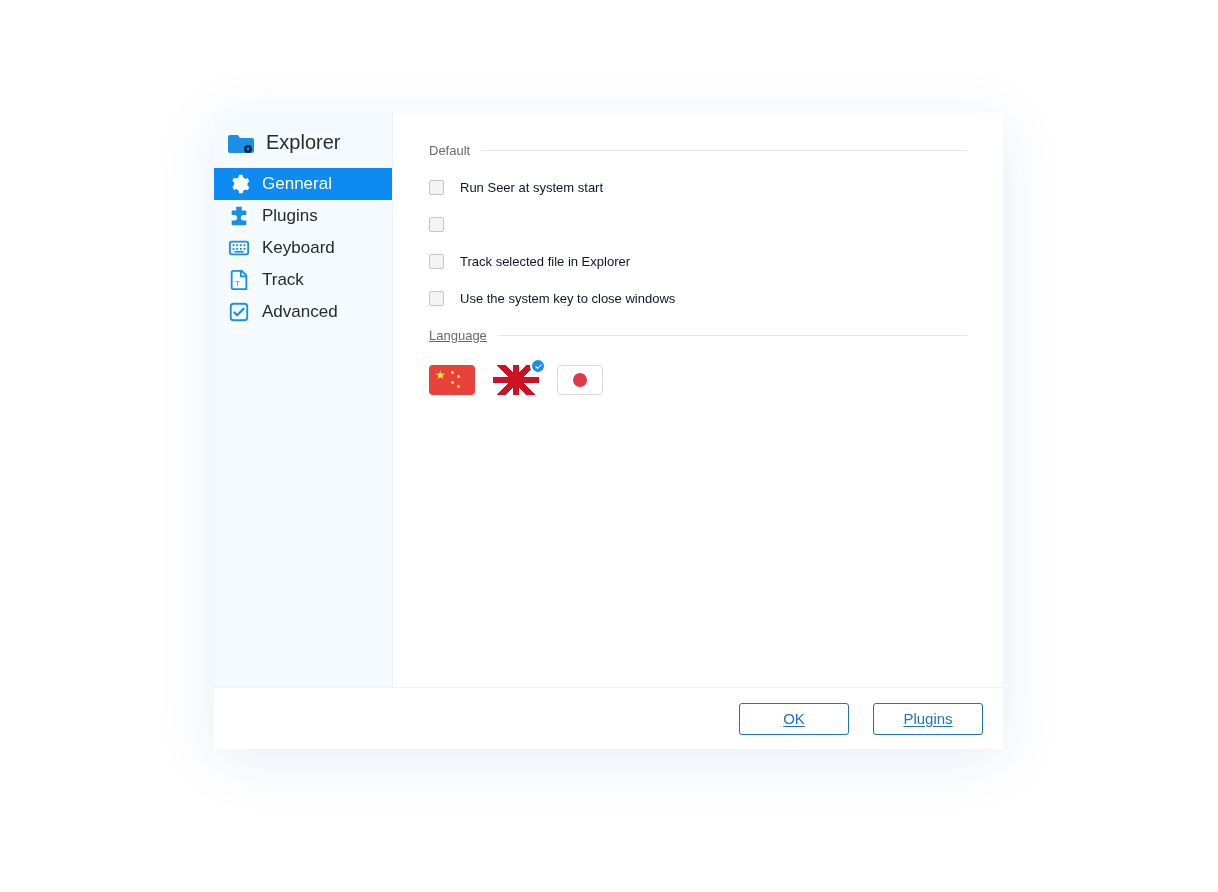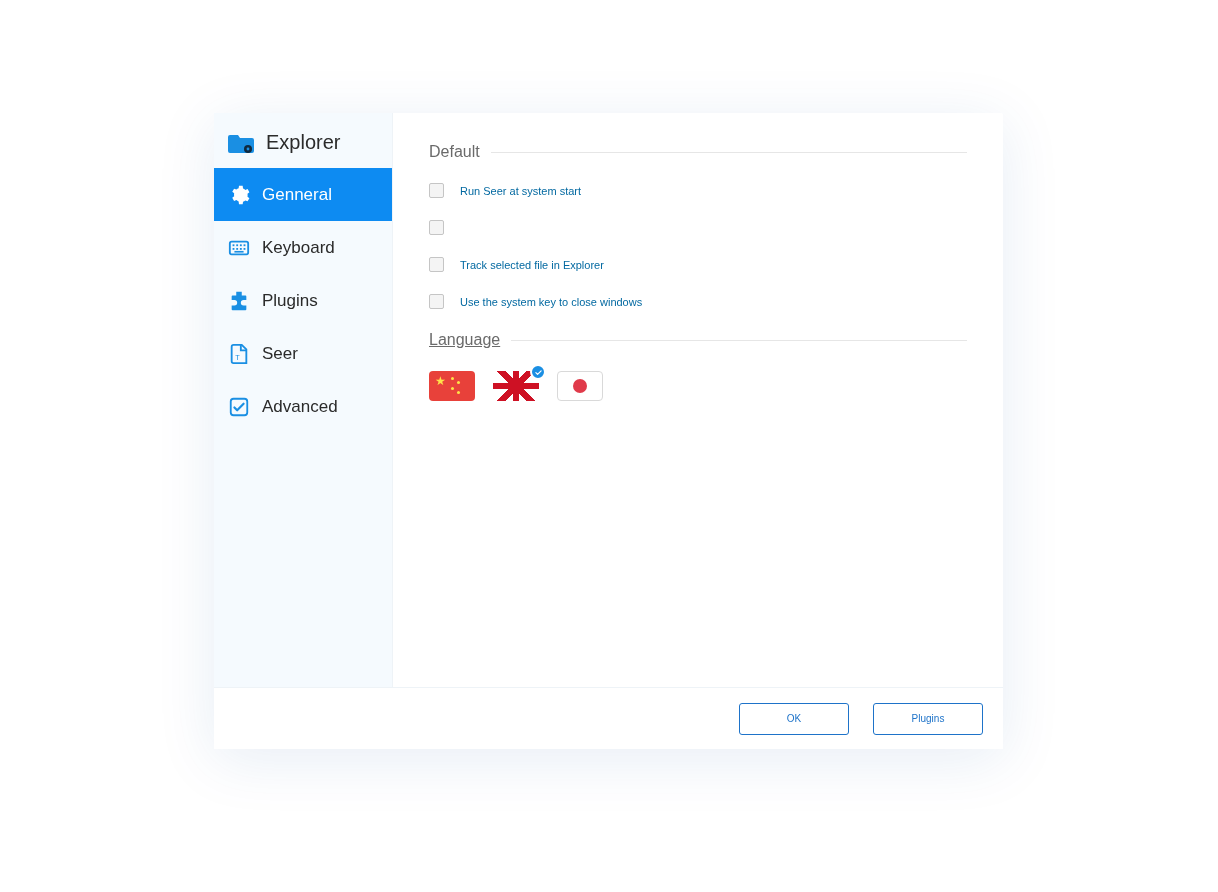--- a/index.html
+++ b/index.html
@@ -48,21 +48,21 @@
   }
   .sidebar-title .icon {
     width: 26px; height: 22px;
     display: inline-flex; align-items: center; justify-content: center;
   }
   .sidebar-item {
     display: flex;
     align-items: center;
     gap: 12px;
     padding: 0 14px;
-    height: 53px;
+    height: 32px;
     font-size: 17px;
     color: #2a2a2a;
     cursor: pointer;
   }
   .sidebar-item.active {
     background: #0d8bf2;
     color: #ffffff;
   }
   .sidebar-item .icon {
     width: 22px; height: 22px;
@@ -75,34 +75,34 @@
     flex: 1;
     padding: 30px 36px 20px 36px;
     overflow: auto;
   }
   .section-header {
     display: flex;
     align-items: center;
     gap: 11px;
     margin-bottom: 22px;
     color: #6a6a6a;
-    font-size: 16px;
+    font-size: 13px;
   }
   .section-header .rule {
     flex: 1;
     height: 1px;
     background: #e6e6e6;
   }
   .check-row {
     display: flex;
     align-items: center;
     gap: 16px;
     margin-bottom: 22px;
-    color: #0369a1;
-    font-size: 11px;
+    color: #0f172a;
+    font-size: 13px;
   }
   .checkbox {
     width: 15px; height: 15px;
     border: 1px solid #c5c5c5;
     background: #f4f4f4;
     border-radius: 2px;
     flex: 0 0 auto;
   }
 
   .lang-row {
@@ -177,26 +177,27 @@
     gap: 24px;
     padding: 0 20px;
     background: #ffffff;
   }
   .btn {
     min-width: 110px;
     height: 32px;
     border: 1px solid #1e73c9;
     background: #ffffff;
     color: #1e73c9;
-    font-size: 10px;
+    font-size: 15px;
     border-radius: 3px;
     cursor: pointer;
     display: inline-flex;
     align-items: center;
     justify-content: center;
+    text-decoration: underline;
     text-underline-offset: 2px;
   }
 </style>
 </head>
 <body>
 
 <div class="canvas">
   <div class="dialog">
     <div class="dialog-body">
 
@@ -214,20 +215,29 @@
 
         <div class="sidebar-item active">
           <span class="icon">
             <svg viewBox="0 0 24 24" fill="currentColor">
                 <path d="M12 8a4 4 0 1 0 0 8 4 4 0 0 0 0-8zm9.4 4a7.5 7.5 0 0 0-.14-1.44l2.1-1.64-2-3.46-2.48 1a7.6 7.6 0 0 0-2.48-1.44L16 2h-4l-.4 2.62a7.6 7.6 0 0 0-2.48 1.44l-2.48-1-2 3.46 2.1 1.64A7.5 7.5 0 0 0 6.6 12c0 .49.05.97.14 1.44l-2.1 1.64 2 3.46 2.48-1a7.6 7.6 0 0 0 2.48 1.44L12 22h4l.4-2.62a7.6 7.6 0 0 0 2.48-1.44l2.48 1 2-3.46-2.1-1.64c.09-.47.14-.95.14-1.44z"></path>
               </svg>
           </span>
           <span>Genneral</span>
         </div>
 
+
+        <div class="sidebar-item">
+          <span class="icon">
+            <svg viewBox="0 0 24 24" fill="currentColor">
+              <path d="M9 2h6v4h4a1 1 0 0 1 1 1v4h-3a3 3 0 0 0 0 6h3v4a1 1 0 0 1-1 1H5a1 1 0 0 1-1-1v-4h3a3 3 0 0 0 0-6H4V7a1 1 0 0 1 1-1h4V2z"></path>
+            </svg>
+          </span>
+          <span>Plugins</span>
+        </div>
 
         <div class="sidebar-item">
           <span class="icon">
             <svg viewBox="0 0 24 24" fill="currentColor">
               <rect x="2" y="5" width="20" height="14" rx="2" fill="none" stroke="currentColor" stroke-width="2"></rect>
               <rect x="5" y="8" width="2" height="2"></rect>
                 <rect x="9" y="8" width="2" height="2"></rect>
                 <rect x="13" y="8" width="2" height="2"></rect>
                 <rect x="17" y="8" width="2" height="2"></rect>
               <rect x="5" y="12" width="2" height="2"></rect>
@@ -236,35 +246,26 @@
                 <rect x="17" y="12" width="2" height="2"></rect>
               <rect x="7" y="15.2" width="10" height="1.8"></rect>
             </svg>
           </span>
           <span>Keyboard</span>
         </div>
 
         <div class="sidebar-item">
           <span class="icon">
             <svg viewBox="0 0 24 24" fill="currentColor">
-              <path d="M9 2h6v4h4a1 1 0 0 1 1 1v4h-3a3 3 0 0 0 0 6h3v4a1 1 0 0 1-1 1H5a1 1 0 0 1-1-1v-4h3a3 3 0 0 0 0-6H4V7a1 1 0 0 1 1-1h4V2z"></path>
-            </svg>
-          </span>
-          <span>Plugins</span>
-        </div>
-
-        <div class="sidebar-item">
-          <span class="icon">
-            <svg viewBox="0 0 24 24" fill="currentColor">
               <path d="M6 2h9l5 5v15a0 0 0 0 1 0 0H6a2 2 0 0 1-2-2V4a2 2 0 0 1 2-2z" fill="none" stroke="currentColor" stroke-width="2"></path>
               <path d="M14 2v6h6" fill="none" stroke="currentColor" stroke-width="2"></path>
               <text x="8" y="18" font-size="8" fill="currentColor" font-family="Arial">T</text>
             </svg>
           </span>
-          <span>Seer</span>
+          <span>Track</span>
         </div>
 
         <div class="sidebar-item">
           <span class="icon">
             <svg viewBox="0 0 24 24" fill="currentColor">
               <rect x="3" y="3" width="18" height="18" rx="3" fill="none" stroke="currentColor" stroke-width="2"></rect>
               <path d="M7 12.5l3 3 7-7" fill="none" stroke="currentColor" stroke-width="2.4" stroke-linecap="round" stroke-linejoin="round"></path>
             </svg>
           </span>
           <span>Advanced</span>

